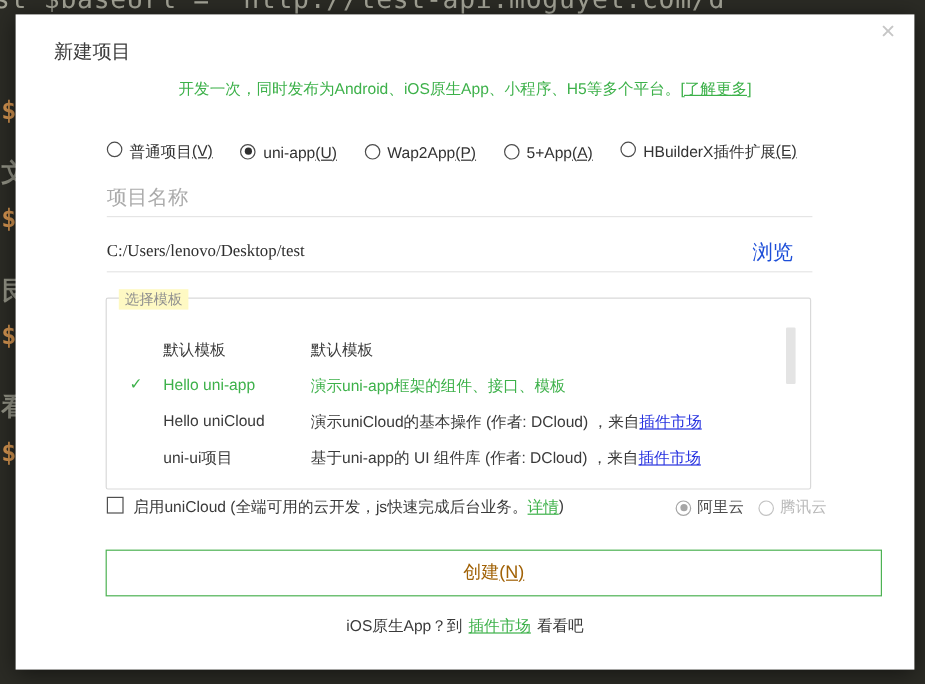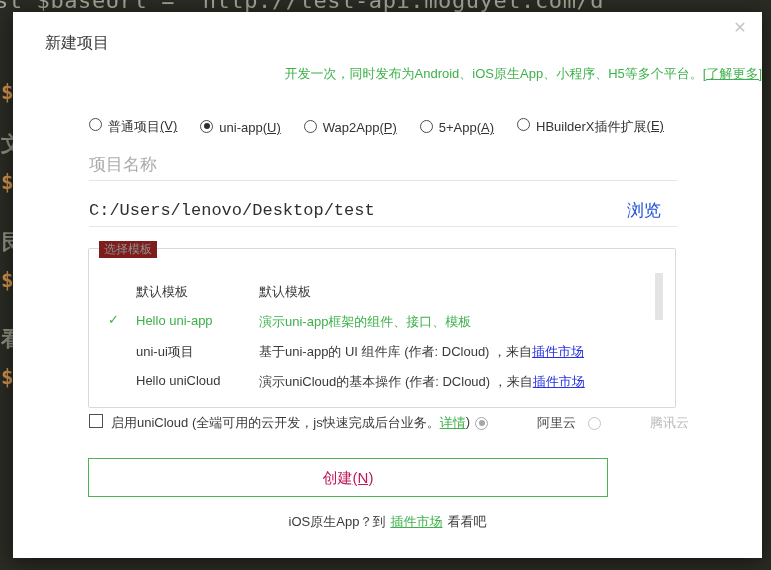--- a/index.html
+++ b/index.html
@@ -28,21 +28,21 @@
   .dlg {
     position:absolute; left:13px; top:12px; width:749px; height:546px;
     background:#ffffff; box-shadow:0 3px 18px rgba(0,0,0,0.55);
   }
   .dlg-title { position:absolute; left:32px; top:21px; font-size:16px; color:#3b3b3b; }
   .close-x {
     position:absolute; right:12px; top:6px; width:20px; height:20px;
     font-size:16px; color:#c6c6c6; text-align:center; line-height:20px; cursor:pointer;
   }
   .subtitle {
-    position:absolute; top:53px; left:0; right:0; text-align:right;
+    position:absolute; top:53px; left:0; right:0; text-align:center;
     font-size:13px; color:#3db14a;
   }
   .subtitle a { color:#3db14a; text-decoration:underline; cursor:pointer; }
 
   
   .ptype-row {
     position:absolute; left:76px; top:106px; right:60px;
     display:flex; align-items:center; gap:23px;
     font-size:13px; color:#333;
   }
@@ -66,31 +66,31 @@
     width:100%; height:100%; border:none; outline:none; background:transparent;
     font-size:17px; color:#333; font-family:inherit;
   }
   .field-name input::placeholder { color:#ababab; opacity:1; }
   .field-path {
     position:absolute; left:76px; top:182px; width:588px; height:33px;
     border-bottom:1px solid #e5e5e5; display:flex; align-items:center;
   }
   .field-path input {
     flex:1; border:none; outline:none; background:transparent;
-    font-size:17px; color:#2f2f2f; font-family:Liberation Mono, monospace;
+    font-size:14px; color:#2f2f2f; font-family:Liberation Serif, serif;
   }
   .browse { font-size:17px; color:#1d4ed8; cursor:pointer; padding-right:16px; }
 
   
   .tpl-box {
     position:absolute; left:75px; top:236px; width:588px; height:160px;
     border:1px solid #d9d9d9; border-radius:2px;
   }
   .tpl-legend {
-    position:absolute; top:-8px; left:10px; background:#7f1d1d; padding:0 5px;
+    position:absolute; top:-8px; left:10px; background:#fef9c3; padding:0 5px;
     font-size:12px; color:#8f8f8f;
   }
   .tpl-rows { position:absolute; top:27px; left:0; right:16px; }
   .tpl-row { position:relative; height:30px; font-size:13px; cursor:pointer; }
   .tpl-check { position:absolute; left:19px; top:6px; color:#3db14a; font-size:13px; }
   .tpl-name  { position:absolute; left:47px; top:7px; width:118px; white-space:nowrap; }
   .tpl-desc  { position:absolute; left:170px; top:7px; white-space:nowrap; }
   .row-dark .tpl-name, .row-dark .tpl-desc { color:#3a3a3a; }
   .row-green .tpl-name, .row-green .tpl-desc { color:#3db14a; }
   .mk-link { color:#2732e0; text-decoration:underline; cursor:pointer; }
@@ -103,37 +103,37 @@
   .uc-row {
     position:absolute; left:76px; top:402px; right:73px;
     display:flex; align-items:flex-start; font-size:13px; color:#3a3a3a;
   }
   .cbx {
     width:14px; height:14px; border:1px solid #4f4f4f; background:#fff;
     margin-right:8px; flex:none; cursor:pointer;
   }
   .detail-link { color:#3db14a; text-decoration:underline; cursor:pointer; }
   .providers { margin-left:auto; display:flex; align-items:center; gap:12px; }
-  .prov { display:inline-flex; align-items:center; cursor:pointer;gap:44px; }
+  .prov { display:inline-flex; align-items:center; cursor:pointer; }
   .rdo-gray {
     position:relative; width:13px; height:13px; border:1.5px solid #a6a6a6;
     border-radius:50%; margin-right:5px; flex:none; background:#fff;
   }
   .rdo-gray.sel::after {
     content:""; position:absolute; left:2.5px; top:2.5px;
     width:6px; height:6px; border-radius:50%; background:#a6a6a6;
   }
   .prov-on  { color:#4a4a4a; }
   .prov-off { color:#b9b9b9; }
   .prov-off .rdo-gray { border-color:#c3c3c3; }
 
   
   .create-btn {
-    position:absolute; left:75px; top:446px; width:520px; height:39px;
-    border:1px solid #4db253; background:#fff; color:#be185d;
+    position:absolute; left:75px; top:446px; width:647px; height:39px;
+    border:1px solid #4db253; background:#fff; color:#a16207;
     font-size:15px; text-align:center; line-height:37px; cursor:pointer;
     font-family:inherit;
   }
   
   .footer {
     position:absolute; top:501px; left:0; right:0; text-align:center;
     font-size:13px; color:#3a3a3a;
   }
   .footer a { color:#3db14a; text-decoration:underline; cursor:pointer; margin:0 5px; }
 </style>
@@ -201,26 +201,26 @@
       <div class="tpl-row row-dark">
         <span class="tpl-name">默认模板</span>
         <span class="tpl-desc">默认模板</span>
       </div>
       <div class="tpl-row row-green">
         <span class="tpl-check">✓</span>
         <span class="tpl-name">Hello uni-app</span>
         <span class="tpl-desc">演示uni-app框架的组件、接口、模板</span>
       </div>
       <div class="tpl-row row-dark">
+        <span class="tpl-name">Hello uniCloud</span>
+        <span class="tpl-desc"><span>演示uniCloud的基本操作 (作者: DCloud) ，来自</span><a class="mk-link">插件市场</a></span>
+      </div>
+      <div class="tpl-row row-dark">
         <span class="tpl-name">uni-ui项目</span>
         <span class="tpl-desc"><span>基于uni-app的 UI 组件库 (作者: DCloud) ，来自</span><a class="mk-link">插件市场</a></span>
-      </div>
-      <div class="tpl-row row-dark">
-        <span class="tpl-name">Hello uniCloud</span>
-        <span class="tpl-desc"><span>演示uniCloud的基本操作 (作者: DCloud) ，来自</span><a class="mk-link">插件市场</a></span>
       </div>
     </div>
     <div class="tpl-scroll"></div>
   </div>
 
   <div class="uc-row">
     <span class="cbx"></span>
     <span>启用uniCloud (全端可用的云开发，js快速完成后台业务。</span>
       <a class="detail-link">详情</a>
       <span>)</span>

